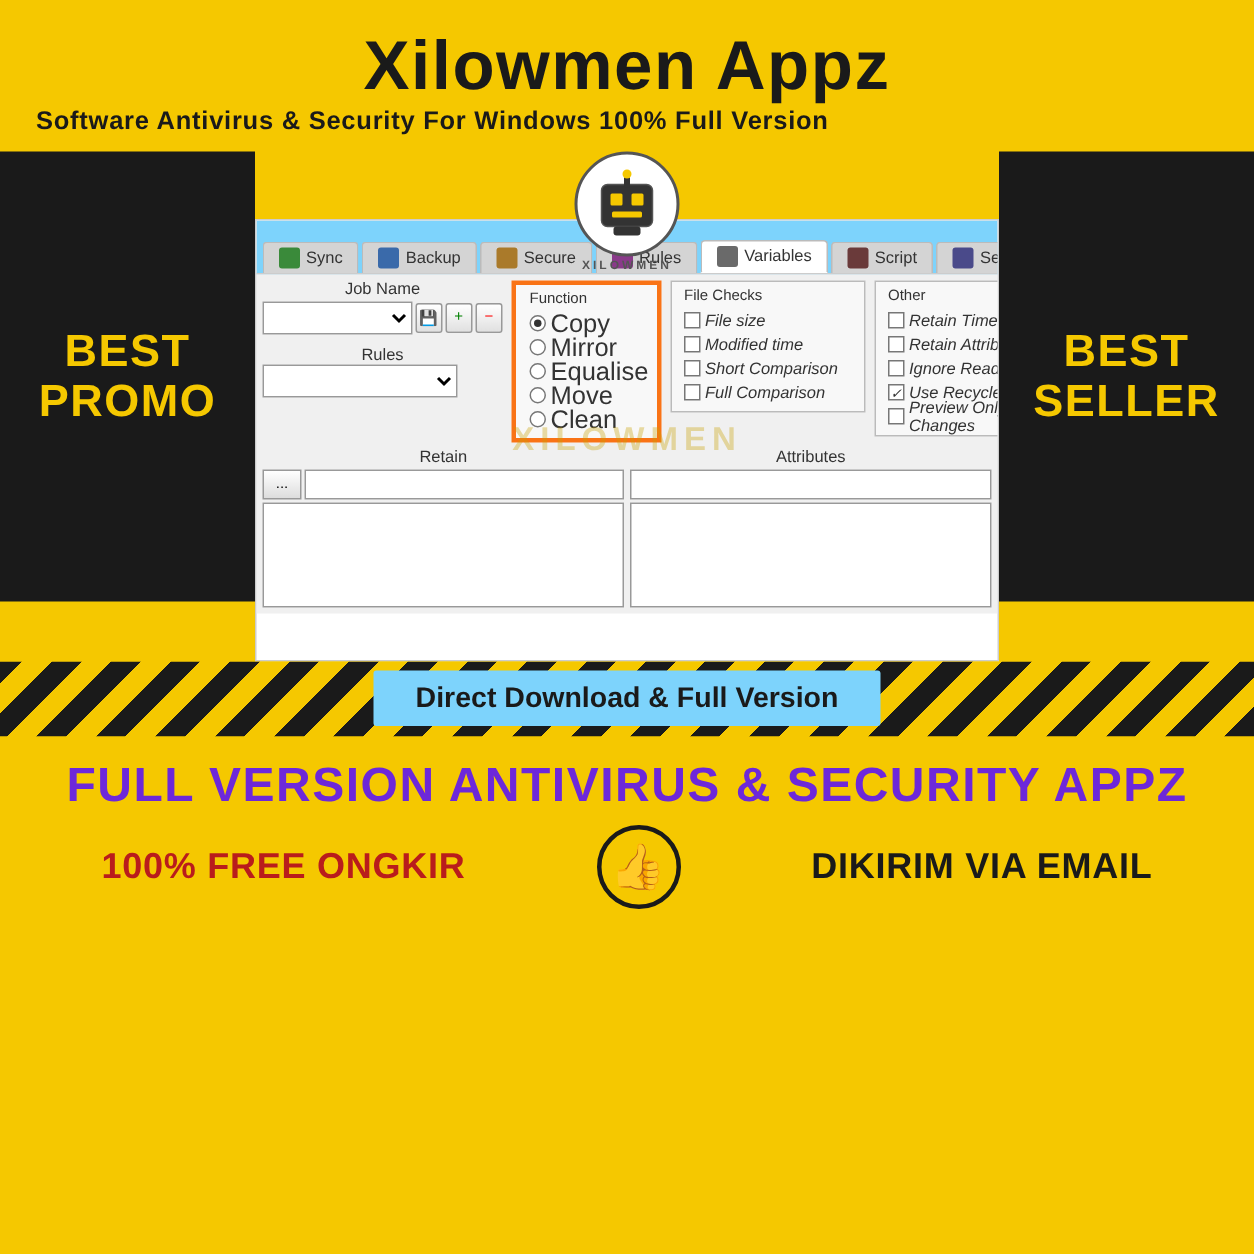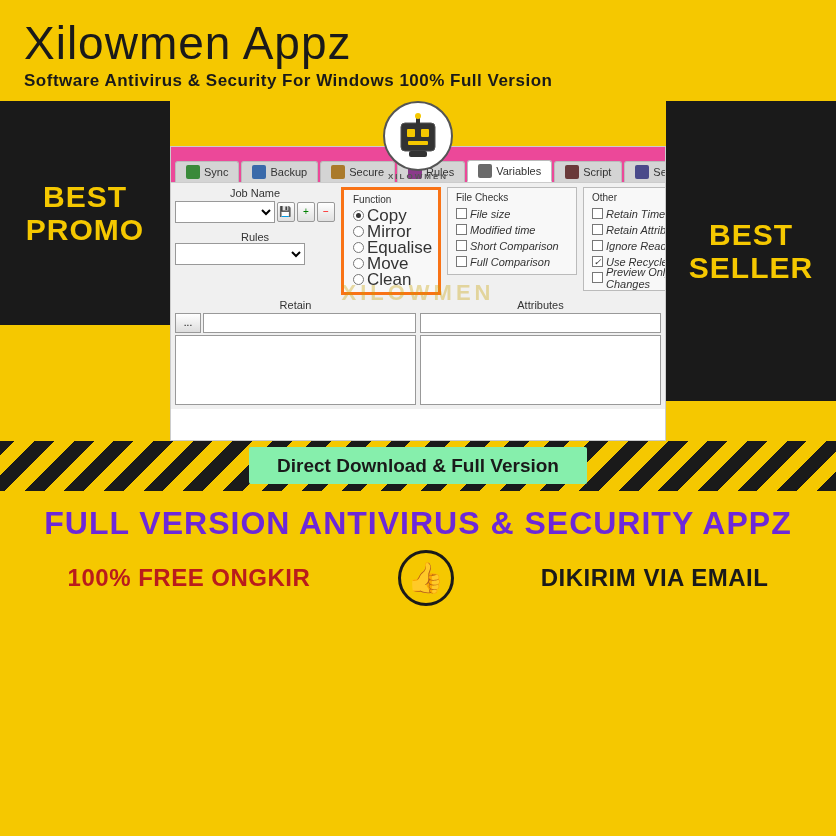--- a/index.html
+++ b/index.html
@@ -22,37 +22,38 @@
 
     
     .header-area {
       background: #f5c800;
       padding: 18px 24px 10px 24px;
       text-align: left;
     }
 
     .app-title {
       font-size: 46px;
-      font-weight: 400;
+      font-weight: 700;
       color: #1a1a1a;
       letter-spacing: 1px;
       line-height: 1.1;
+      text-align: center;
     }
 
     .app-subtitle {
       font-size: 17px;
       font-weight: 700;
       color: #1a1a1a;
       letter-spacing: 0.5px;
       margin-top: 2px;
     }
 
     
     .toolbar {
-      background: #ec4899;
+      background: #7dd3fc;
       border-bottom: 1px solid #ccc;
       display: flex;
       align-items: flex-end;
       padding: 4px 0 0 4px;
       gap: 2px;
       height: 36px;
     }
 
     .toolbar-tab {
       background: #d4d4d4;
@@ -438,21 +439,21 @@
 
           <rect x="25" y="8" width="4" height="8" rx="1" fill="#333"></rect>
           <circle cx="27" cy="7" r="3" fill="#f5c800"></circle>
 
           <rect x="18" y="42" width="18" height="6" rx="2" fill="#333"></rect>
         </svg>
       </div>
       <div class="xilowmen-brand">XILOWMEN</div>
     </div>
 
-    <div style="position:absolute; left:0; top:0; width:170px; height:224px; background:#1a1a1a; display:flex; align-items:center; justify-content:center; z-index:5;">
+    <div style="position:absolute; left:0; top:0; width:170px; height:300px; background:#1a1a1a; display:flex; align-items:center; justify-content:center; z-index:5;">
       <span style="color:#f5c800; font-size:30px; font-weight:900; text-align:center; letter-spacing:1px; line-height:1.1;">BEST PROMO</span>
     </div>
 
     <div style="position:absolute; right:0; top:0; width:170px; height:300px; background:#1a1a1a; display:flex; align-items:center; z-index:5;">
       <span style="color:#f5c800; font-size:30px; font-weight:900; text-align:center; letter-spacing:1px; line-height:1.1;">BEST SELLER</span>
     </div>
 
     <div class="screenshot-container">
 
       <div class="toolbar">
@@ -600,21 +601,21 @@
       </div>
 
       <div class="watermark">XILOWMEN</div>
 
     </div>
   </div>
 
   <div class="stripe-band">
     <div class="stripe-pattern"></div>
     <div style="position:relative;z-index:2;width:100%;text-align:center;">
-      <span style="background:#86efac;padding:8px 28px;font-size:19px;font-weight:700;color:#1a1a1a;border-radius:2px;">Direct Download &amp; Full Version</span>
+      <span style="background:#7dd3fc;padding:8px 28px;font-size:19px;font-weight:700;color:#1a1a1a;border-radius:2px;">Direct Download &amp; Full Version</span>
     </div>
   </div>
 
   <div class="footer-area">
     <div class="footer-row1">FULL VERSION ANTIVIRUS &amp; SECURITY APPZ</div>
     <div class="footer-row2">
       <div class="footer-left">100% FREE ONGKIR</div>
       <div class="footer-icon">
         <span style="font-size:30px;">👍</span>
       </div>

